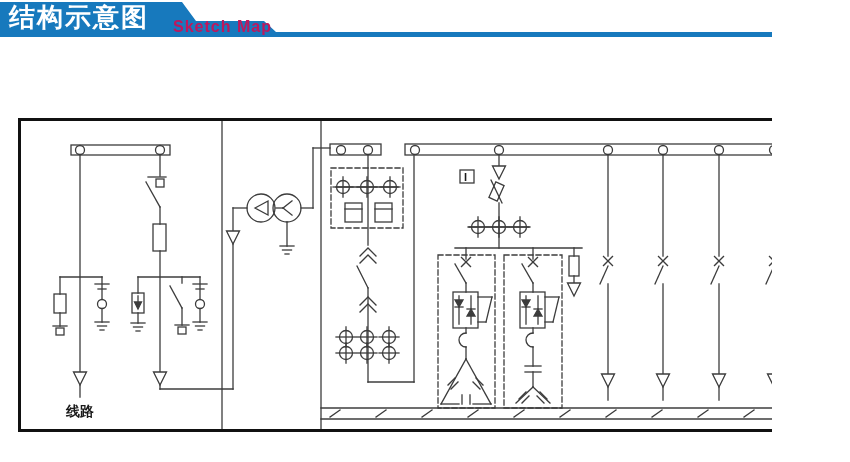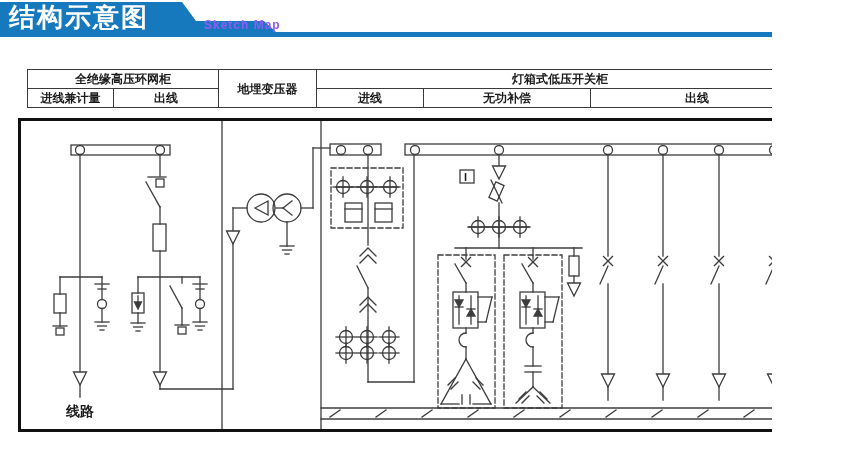--- a/index.html
+++ b/index.html
@@ -3,64 +3,40 @@
 <meta charset="utf-8">
 <style>
   html,body{margin:0;padding:0;background:#fff;}
   #page{position:relative;width:772px;height:462px;background:#fff;overflow:hidden;
         font-family:"Liberation Sans","DejaVu Sans",sans-serif;}
   
   .banner{position:absolute;left:0;top:0;width:850px;height:37px;background:#1779bd;
           clip-path:polygon(0px 2px,182px 2px,196px 21px,264px 21px,276px 32px,850px 32px,850px 37px,0px 37px);}
   .banner-title{position:absolute;left:9px;top:2px;font-size:26px;font-weight:bold;color:#fff;
                 letter-spacing:2px;line-height:30px;}
-  .banner-sub{position:absolute;left:173px;top:18px;font-size:12px;font-weight:bold;color:#8b5cf6;
-              letter-spacing:1px;margin-left:31px;}
+  .banner-sub{position:absolute;left:173px;top:18px;font-size:16px;font-weight:bold;color:#be185d;
+              letter-spacing:1px;}
   
   table.hdr{position:absolute;left:27px;top:69px;border-collapse:collapse;table-layout:fixed;
             width:776px;}
   table.hdr td{border:1px solid #3a3a3a;text-align:center;vertical-align:middle;
                font-size:12px;font-weight:bold;color:#1a1a1a;height:18px;padding:0;line-height:18px;}
   
   svg.diagram{position:absolute;left:0;top:0;}
   svg text{font-family:"Liberation Sans","DejaVu Sans",sans-serif;}
 </style>
 </head>
 <body>
 
 <div id="page">
 
   <div class="banner"></div>
   <div class="banner-title">结构示意图</div>
   <div class="banner-sub">Sketch Map</div>
 
-  <table class="hdr">
-    <colgroup>
-      <col style="width:86px">
-        <col style="width:105px">
-        <col style="width:98px">
-      <col style="width:107px">
-        <col style="width:167px">
-        <col style="width:213px">
-    </colgroup>
-    <tbody>
-        <tr>
-      <td colspan="2">全绝缘高压环网柜</td>
-      <td rowspan="2">地埋变压器</td>
-      <td colspan="3">灯箱式低压开关柜</td>
-    </tr>
-    <tr>
-      <td>进线兼计量</td>
-      <td>出线</td>
-      <td>进线</td>
-      <td>无功补偿</td>
-      <td>出线</td>
-    </tr>
-  </tbody>
-    </table>
 
   <svg class="diagram" width="850" height="462" viewBox="0 0 850 462">
     <defs>
       <g id="gnd">
         <line x1="-7" y1="0" x2="7" y2="0"></line>
           <line x1="-4.5" y1="4" x2="4.5" y2="4"></line>
           <line x1="-2" y1="8" x2="2" y2="8"></line>
       </g>
       <g id="electrode">
         <line x1="-7" y1="0" x2="7" y2="0"></line>

